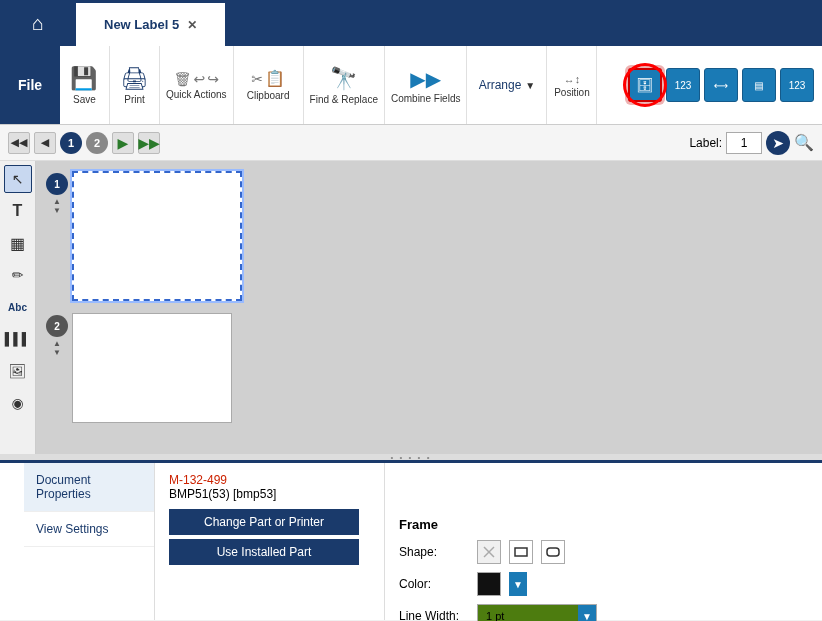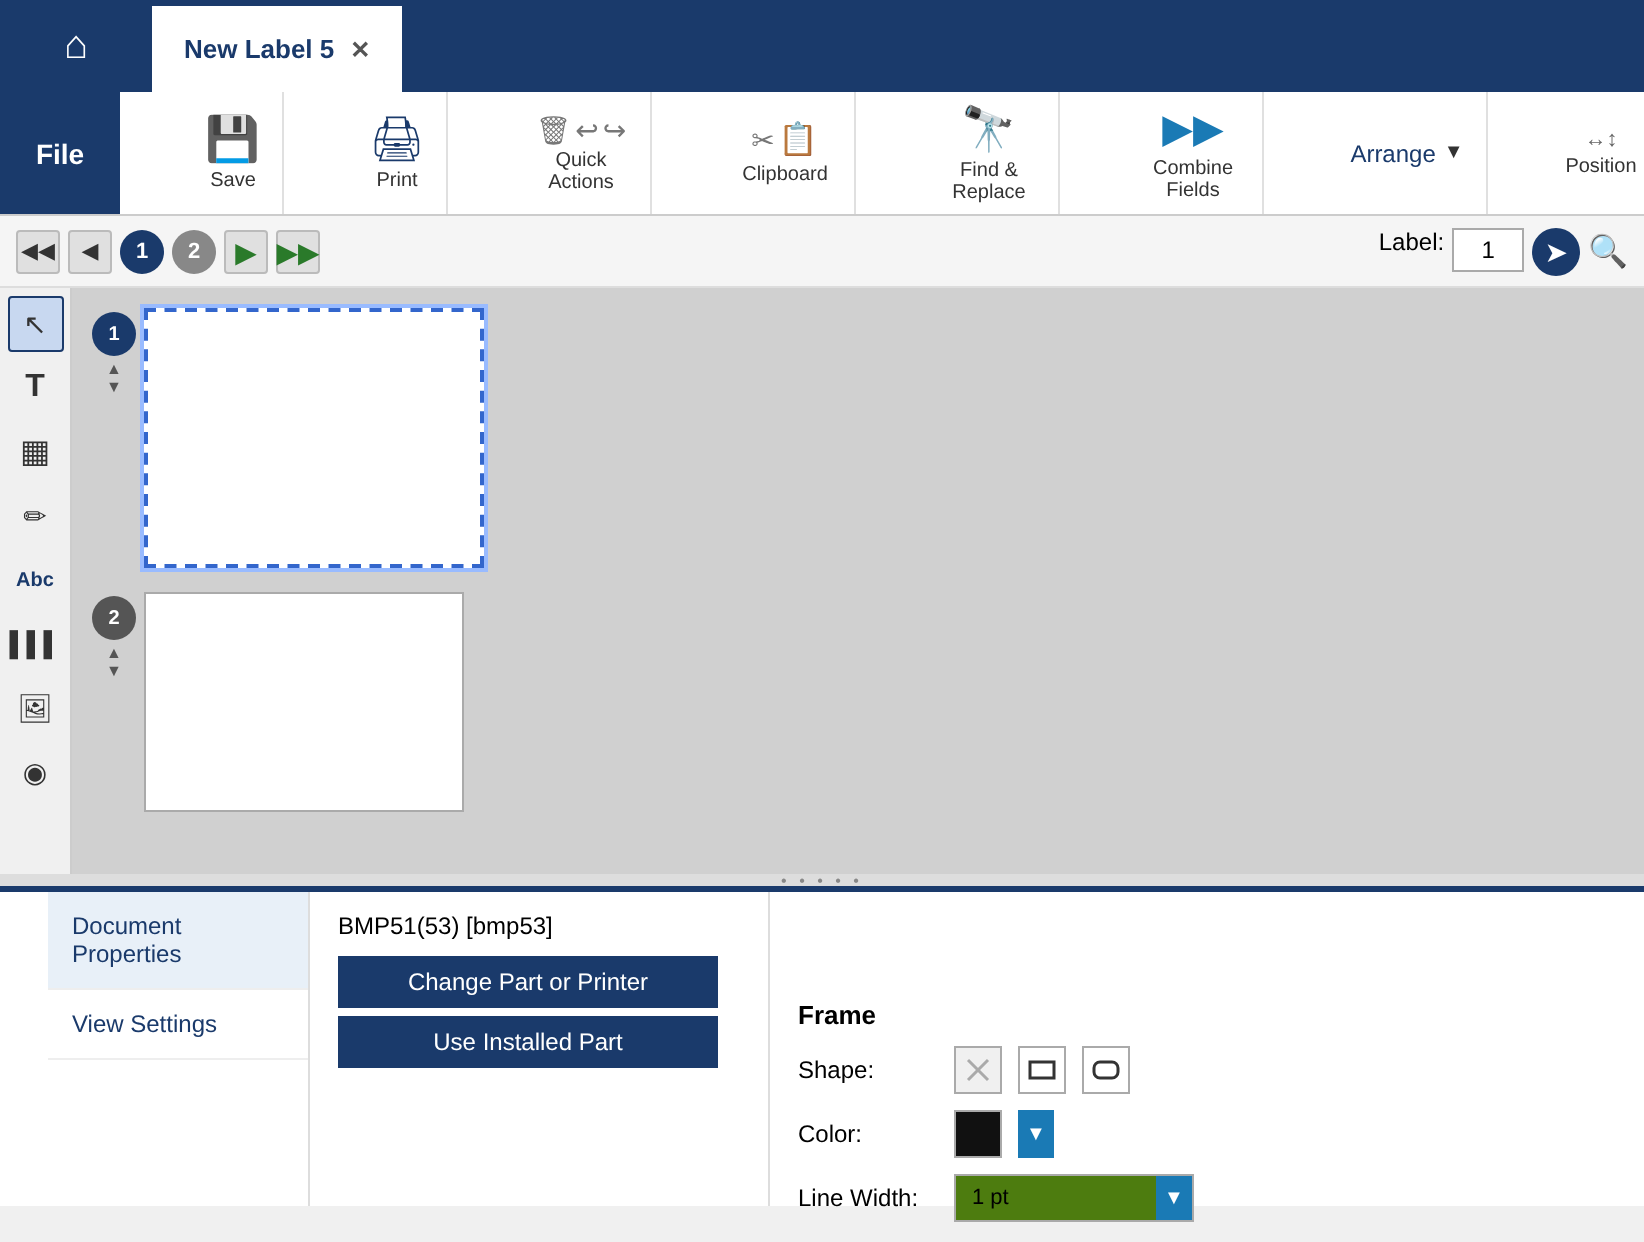--- a/index.html
+++ b/index.html
@@ -17,37 +17,36 @@
       background: #1a3a6b;
       display: flex; align-items: center; justify-content: center;
       cursor: pointer;
       border: none;
       color: white;
       font-size: 20px;
     }
     .tab {
       background: #ffffff;
       color: #1a3a6b;
-      padding: 0 16px;
+      padding: 0 28px;
       display: flex; align-items: center; gap: 8px;
       font-weight: 600;
       font-size: 13px;
       border-top: 3px solid #1a3a6b;
       cursor: pointer;
     }
     .tab .close-icon { font-size: 12px; cursor: pointer; color: #555; }
 
     
     .ribbon {
       background: #ffffff;
       border-bottom: 1px solid #ccc;
       display: flex;
       align-items: stretch;
-      height: 62px;
-      gap: 32px;
+      height: 79px;
     }
     .file-btn {
       background: #1a3a6b;
       color: white;
       width: 60px;
       display: flex; align-items: center; justify-content: center;
       font-weight: bold; font-size: 14px;
       cursor: pointer;
       flex-shrink: 0;
     }
@@ -141,21 +140,21 @@
       display: flex; align-items: center; justify-content: center;
       font-size: 11px;
       font-weight: bold;
     }
     .page-circle.inactive {
       background: #888;
     }
     .nav-play { color: #2a7a2a; font-size: 14px; }
     .nav-separator { flex: 1; }
     .label-input-group {
-      display: flex; gap: 4px;
+      display: flex; align-items: center; gap: 4px;
     }
     .label-text { font-size: 12px; }
     .label-input {
       width: 36px; height: 22px;
       border: 1px solid #aaa;
       text-align: center;
       font-size: 12px;
     }
     .label-go-btn {
       width: 24px; height: 24px;
@@ -546,20 +545,21 @@
   <div class="bottom-left">
     <div class="bottom-nav-item active">
       <span>Document Properties</span>
     </div>
     <div class="bottom-nav-item">
       <span>View Settings</span>
     </div>
   </div>
 
   <div class="bottom-mid">
+    <div class="part-model">M-132-499</div>
     <div class="part-printer">BMP51(53) [bmp53]</div>
     <button class="action-btn">
       <span>Change Part or Printer</span>
     </button>
     <button class="action-btn">
       <span>Use Installed Part</span>
     </button>
   </div>
 
   <div class="bottom-right">

